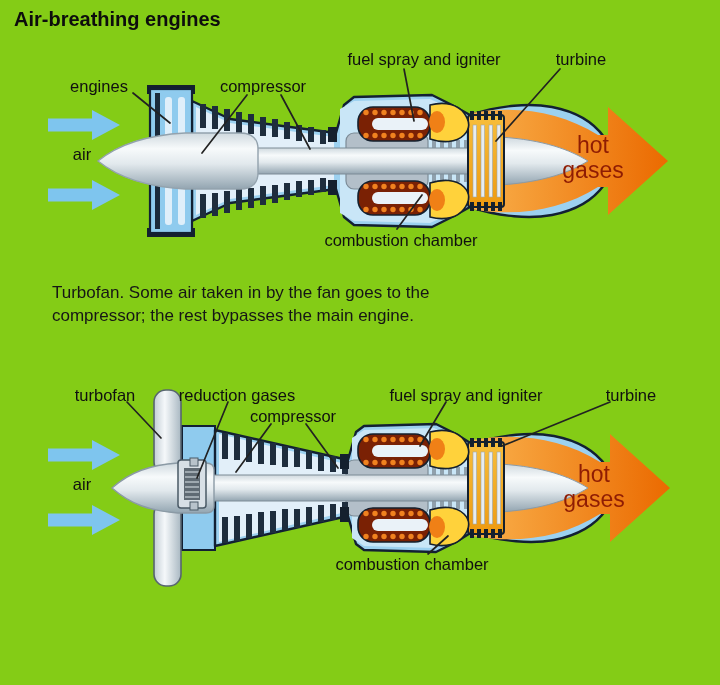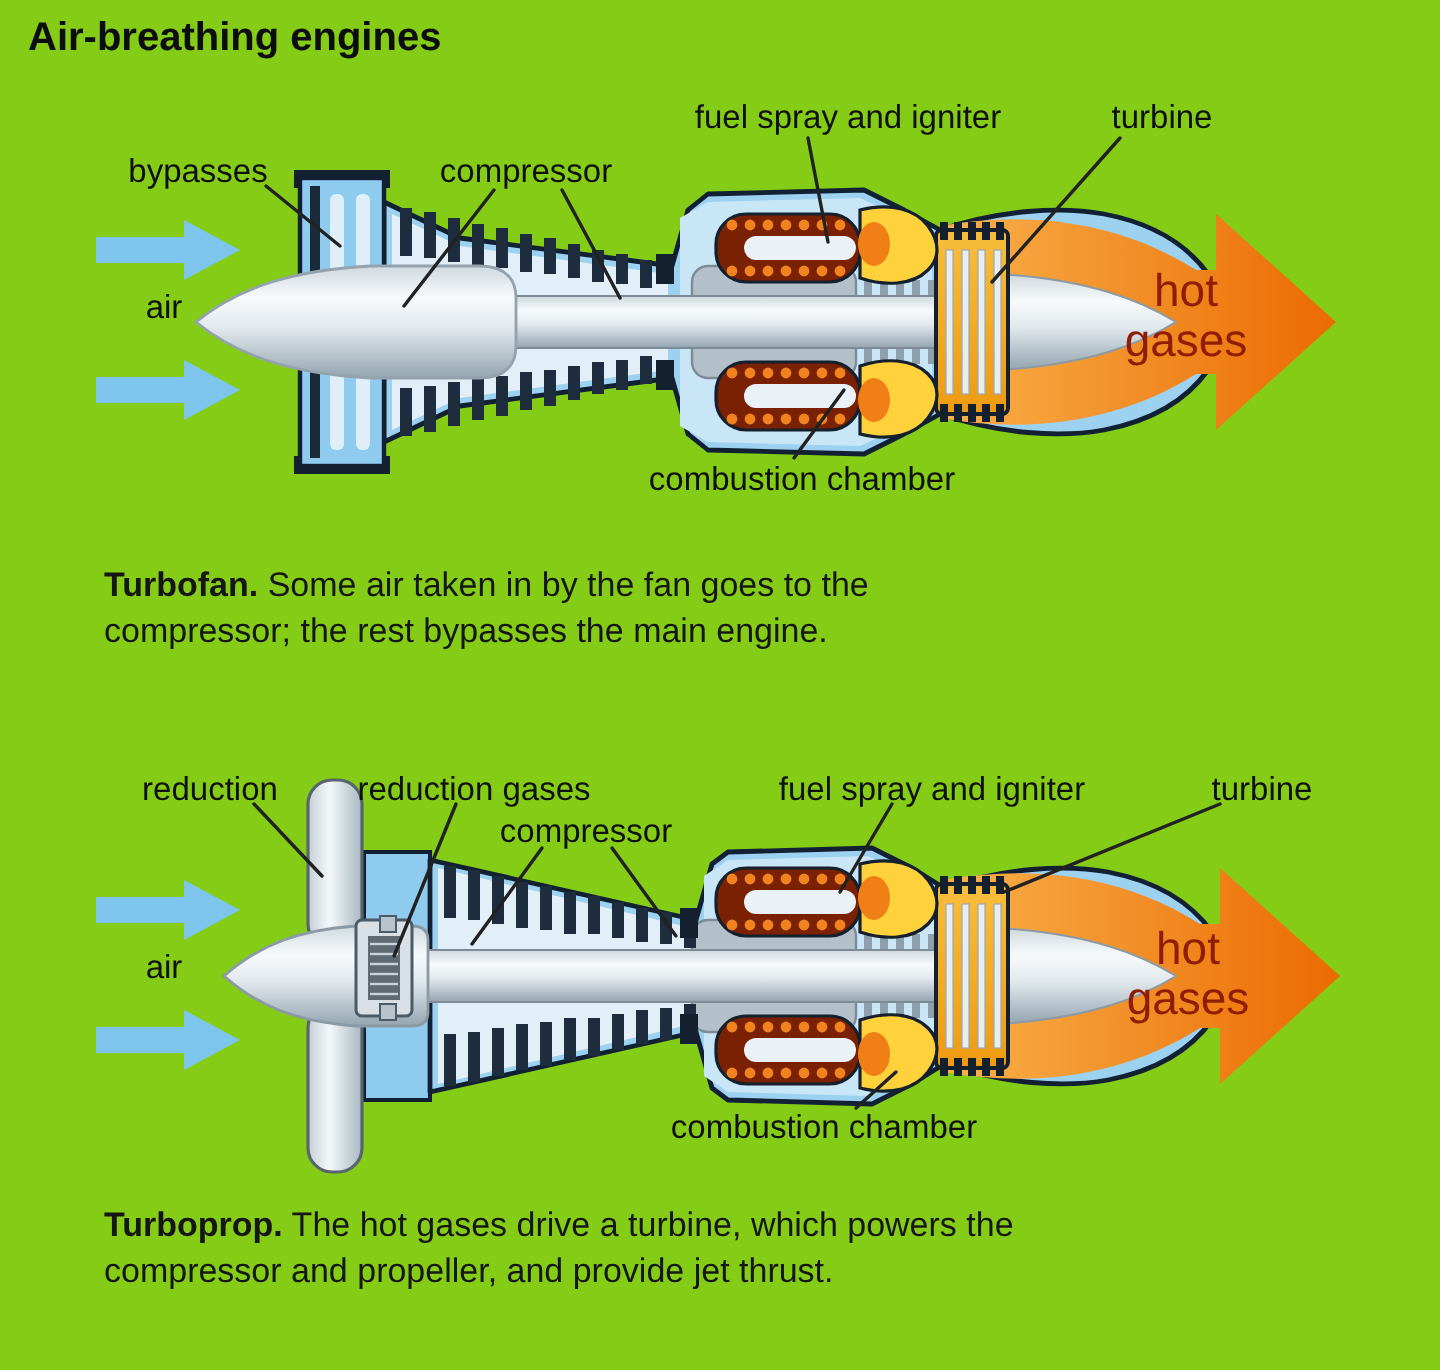--- a/index.html
+++ b/index.html
@@ -7,21 +7,21 @@
         font-family:"Liberation Sans",sans-serif;color:#101010;padding-left:20px;}
   .title{position:absolute;left:14px;top:8px;font-size:20px;font-weight:700;color:#0d0d0d;margin:0;}
   .figure{position:absolute;left:0;width:720px;}
   .figure svg{position:absolute;left:0;top:0;}
   .dlabel{position:absolute;transform:translateX(-50%);font-size:16.5px;color:#101010;
           white-space:nowrap;line-height:1.05;}
   .hotlabel{position:absolute;transform:translateX(-50%);width:72px;text-align:center;
             font-size:23px;color:#8F1C03;line-height:1.1;}
   .caption{position:absolute;left:52px;width:474px;font-size:17px;line-height:1.38;
            color:#161616;margin:0;}
-  .caption b{font-weight:700;}
+  .caption b{font-weight:400;}
   .attribution{position:absolute;right:13px;top:656px;font-size:15px;color:#2e2e2e;}
   .leads line{stroke:#222222;stroke-width:1.7;stroke-linecap:round;}
   .tooth{fill:#1E2D3D;}
   .stooth{fill:#8FA0AC;}
 </style>
 </head>
 <body>
 
 <div class="page">
 
@@ -153,21 +153,21 @@
       <g class="leads">
         <line x1="133" y1="48" x2="170" y2="78"></line>
         <line x1="247" y1="50" x2="202" y2="108"></line>
         <line x1="281" y1="50" x2="310" y2="104"></line>
         <line x1="404" y1="24" x2="414" y2="76"></line>
         <line x1="560" y1="24" x2="496" y2="96"></line>
         <line x1="397" y1="184" x2="422" y2="150"></line>
       </g>
     </svg>
 
-    <div class="dlabel" style="left:99px;top:33px;">bypasses</div>
+    <div class="dlabel" style="left:99px;top:33px;">engines</div>
     <div class="dlabel" style="left:263px;top:33px;">compressor</div>
     <div class="dlabel" style="left:424px;top:6px;">fuel spray and igniter</div>
     <div class="dlabel" style="left:581px;top:6px;">turbine</div>
     <div class="dlabel" style="left:82px;top:101px;">air</div>
     <div class="hotlabel" style="left:593px;top:88px;">hot gases</div>
     <div class="dlabel" style="left:401px;top:187px;">combustion chamber</div>
   </div>
 
   <p class="caption" style="top:281px;"><b>Turbofan.</b><span> Some air taken in by the fan goes to the compressor; the rest bypasses the main engine.</span></p>
 
@@ -314,25 +314,24 @@
         <line x1="127" y1="22" x2="161" y2="58"></line>
         <line x1="228" y1="22" x2="197" y2="98"></line>
         <line x1="271" y1="44" x2="236" y2="92"></line>
         <line x1="306" y1="44" x2="338" y2="88"></line>
         <line x1="446" y1="22" x2="420" y2="66"></line>
         <line x1="610" y1="22" x2="502" y2="66"></line>
         <line x1="428" y1="174" x2="448" y2="156"></line>
       </g>
     </svg>
 
-    <div class="dlabel" style="left:105px;top:7px;">reduction</div>
+    <div class="dlabel" style="left:105px;top:7px;">turbofan</div>
     <div class="dlabel" style="left:237px;top:7px;">reduction gases</div>
     <div class="dlabel" style="left:293px;top:28px;">compressor</div>
     <div class="dlabel" style="left:466px;top:7px;">fuel spray and igniter</div>
     <div class="dlabel" style="left:631px;top:7px;">turbine</div>
     <div class="dlabel" style="left:82px;top:96px;">air</div>
     <div class="hotlabel" style="left:594px;top:82px;">hot gases</div>
     <div class="dlabel" style="left:412px;top:176px;">combustion chamber</div>
   </div>
 
-  <p class="caption" style="top:601px;"><b>Turboprop.</b><span> The hot gases drive a turbine, which powers the compressor and propeller, and provide jet thrust.</span></p>
 
 </div>
 
 </body></html>

